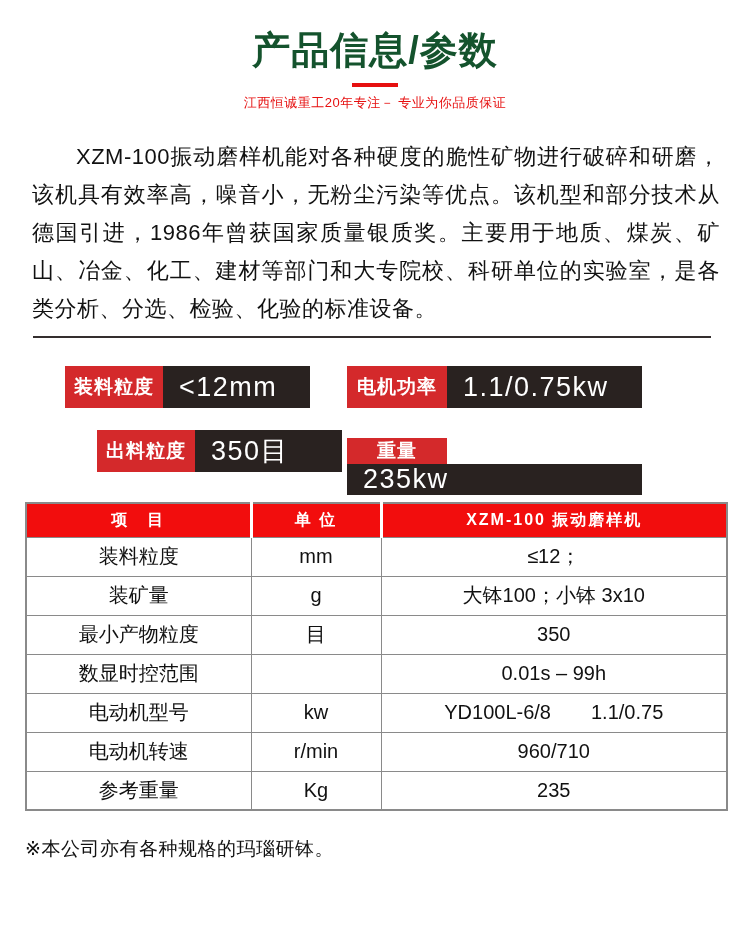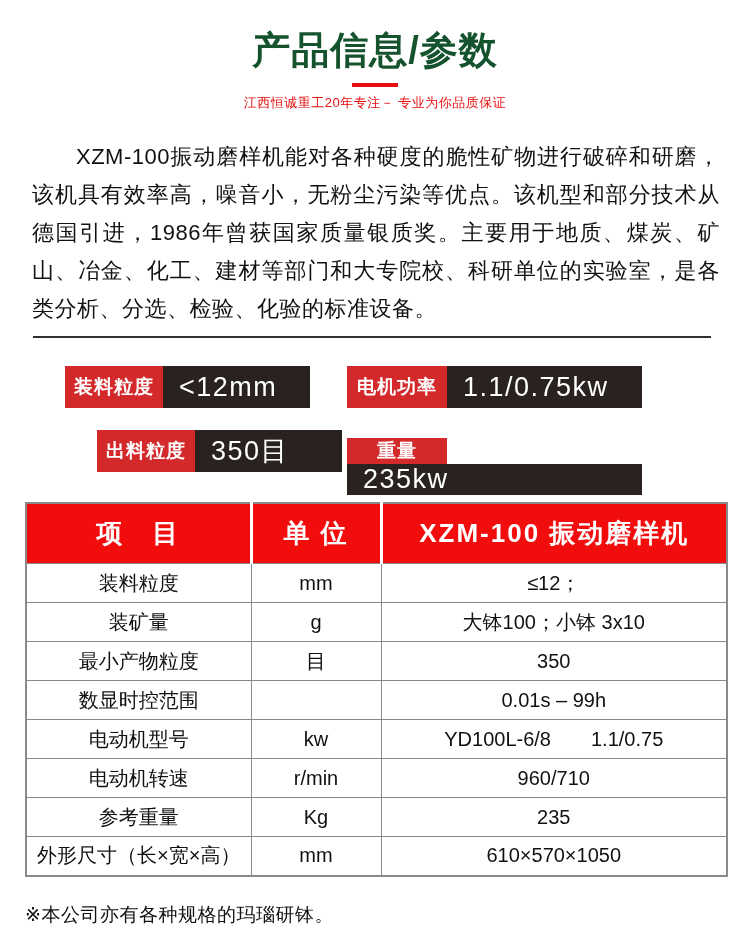--- a/index.html
+++ b/index.html
@@ -73,25 +73,25 @@
   .spec-table {
     border-collapse: collapse;
     table-layout: fixed;
     width: 701px;
     margin: 22px 0 0 25px;
     border: 2px solid #8a8a8a;
   }
   .spec-table th {
     background: #f20d0d;
     color: #fff;
-    font-size: 26px;
+    font-size: 16px;
     font-weight: 700;
     letter-spacing: 2px;
     height: 34px;
-    padding: 12px;
+    padding: 0;
   }
   .spec-table th + th { border-left: 3px solid #ffffff; }
   .spec-table td {
     border: 1px solid #8a8a8a;
     height: 39px;
     text-align: center;
     font-size: 20px;
     color: #111;
     padding: 0 4px;
   }
@@ -178,23 +178,18 @@
       <tr>
         <td>电动机转速</td>
         <td>r/min</td>
         <td>960/710</td>
       </tr>
       <tr>
         <td>参考重量</td>
         <td>Kg</td>
         <td>235</td>
       </tr>
-      <tr>
-        <td>外形尺寸（长×宽×高）</td>
-        <td>mm</td>
-        <td>610×570×1050</td>
-      </tr>
     </tbody>
   </table>
 
   <div class="footnote">※本公司亦有各种规格的玛瑙研钵。</div>
 
 </div>
 
 </body></html>

